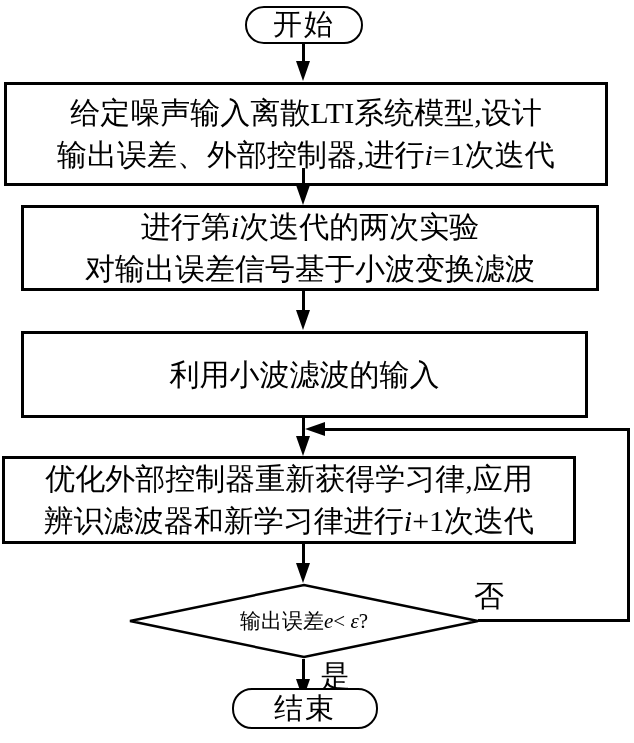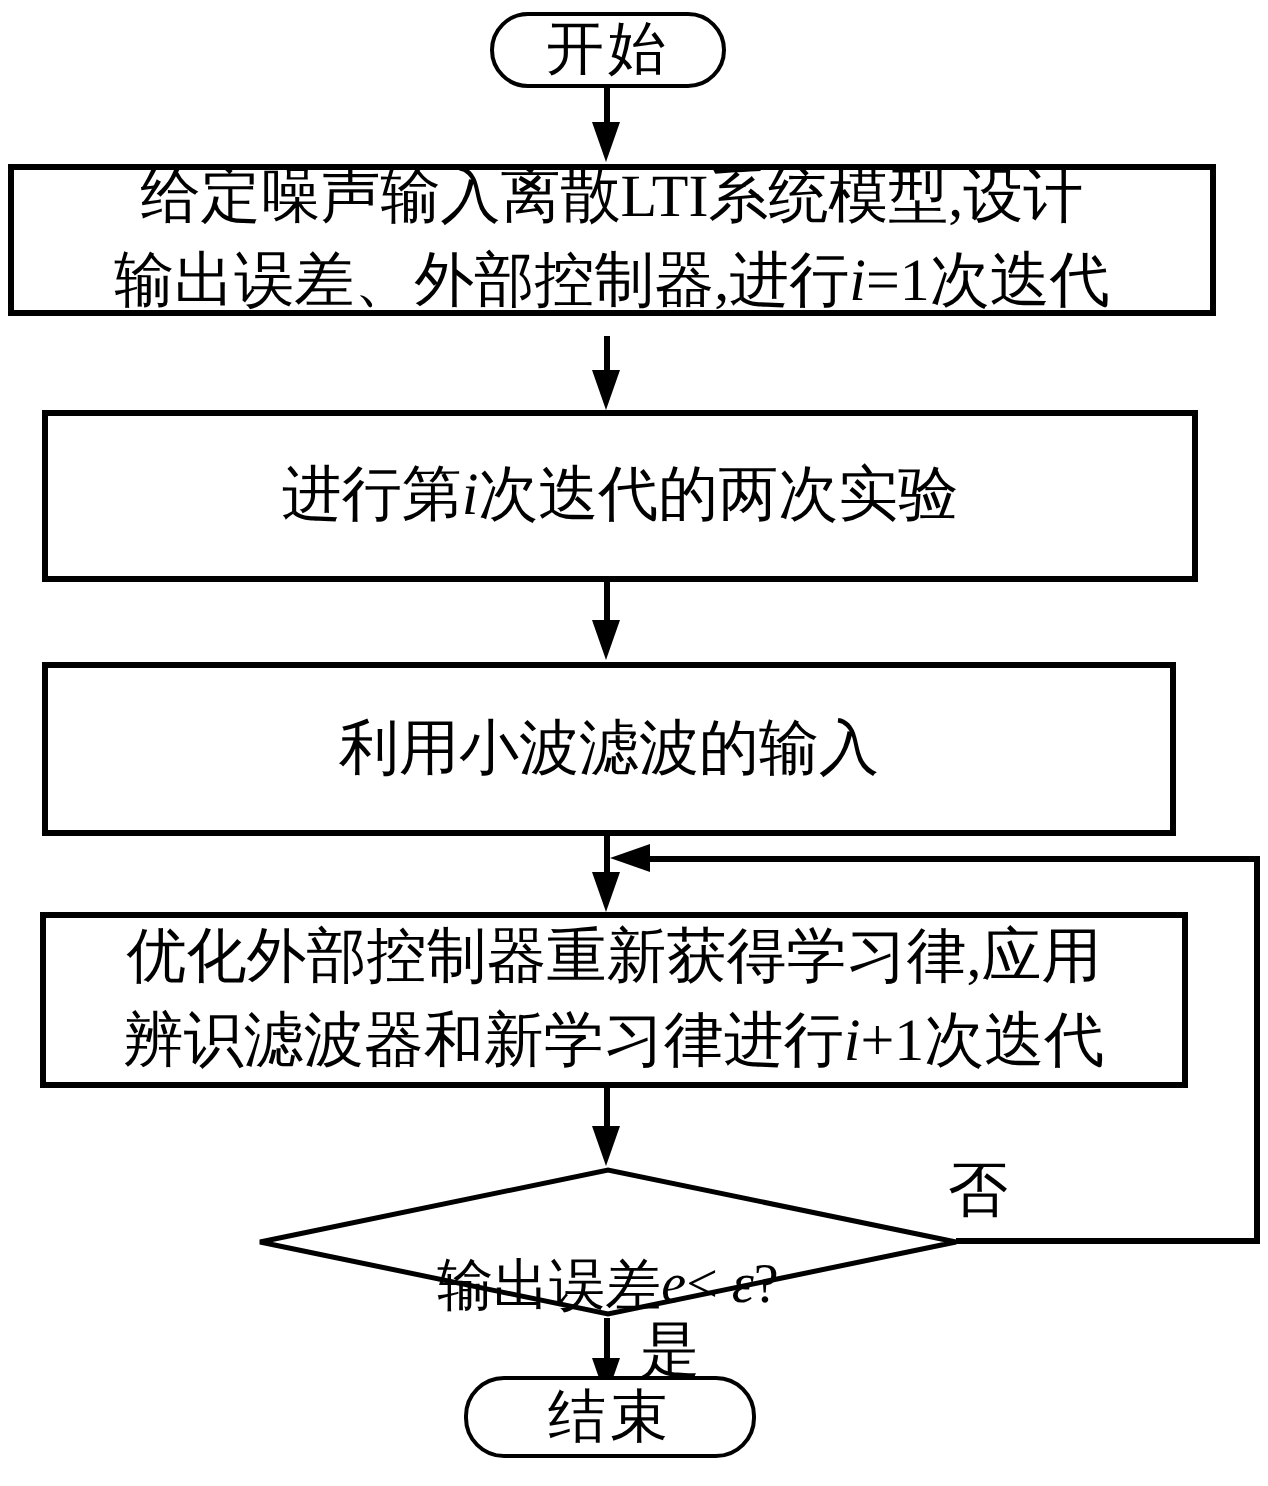--- a/index.html
+++ b/index.html
@@ -51,75 +51,78 @@
     border-right: 20px solid #000;
   }
   .edge-label {
     position: absolute;
     font-size: 30px;
     line-height: 32px;
   }
   #diamond-svg { position: absolute; left: 128px; top: 583px; }
   #decision-text {
     position: absolute;
-    left: 128px; top: 605px;
+    left: 128px; top: 583px;
     width: 352px; height: 76px;
     display: flex; justify-content: center; align-items: center;
-    font-size: 28px;
+    font-size: 21px;
     white-space: pre;
   }
 </style>
 </head>
 <body>
 
 <div id="canvas">
 
   <div class="node terminal" style="left:245px; top:6px; width:118px; height:38px;align-items:center;">
     <span>开始</span>
   </div>
 
   <div class="vline" style="left:302px; top:44px; height:26px;"></div>
   <div class="arrow-down" style="left:296px; top:61px;"></div>
 
-  <div class="node process" style="left:4px; top:82px; width:604px; height:76px;">
+  <div class="node process" style="left:4px; top:82px; width:604px; height:104px;">
     <div>
       <span>给定噪声输入离散LTI系统模型,设计</span>
     </div>
     <div>
       <span>输出误差、外部控制器,进行</span><span class="var">i</span><span>=1次迭代</span>
     </div>
   </div>
 
   <div class="vline" style="left:302px; top:168px; height:27px;"></div>
   <div class="arrow-down" style="left:296px; top:185px;"></div>
 
   <div class="node process" style="left:21px; top:205px; width:578px; height:86px;">
     <div>
       <span>进行第</span><span class="var">i</span><span>次迭代的两次实验</span>
+    </div>
+    <div>
+      <span>对输出误差信号基于小波变换滤波</span>
     </div>
   </div>
 
   <div class="vline" style="left:302px; top:291px; height:28px;"></div>
   <div class="arrow-down" style="left:296px; top:310px;"></div>
 
   <div class="node process" style="left:21px; top:331px; width:567px; height:87px;">
     <div>
       <span>利用小波滤波的输入</span>
     </div>
   </div>
 
   <div class="vline" style="left:302px; top:418px; height:28px;"></div>
   <div class="arrow-down" style="left:296px; top:436px;"></div>
 
   <div class="hline" style="left:478px; top:619px; width:152px;"></div>
   <div class="thin-vline" style="left:627px; top:428px; height:193px;"></div>
   <div class="hline" style="left:322px; top:428px; width:308px;"></div>
   <div class="arrow-left" style="left:305px; top:422px;"></div>
 
-  <div class="node process" style="left:20px; top:456px; width:574px; height:88px;">
+  <div class="node process" style="left:2px; top:456px; width:574px; height:88px;">
     <div>
       <span>优化外部控制器重新获得学习律,应用</span>
     </div>
     <div>
       <span>辨识滤波器和新学习律进行</span><span class="var">i</span><span>+1次迭代</span>
     </div>
   </div>
 
   <div class="vline" style="left:302px; top:544px; height:26px;"></div>
   <div class="arrow-down" style="left:296px; top:563px;"></div>

